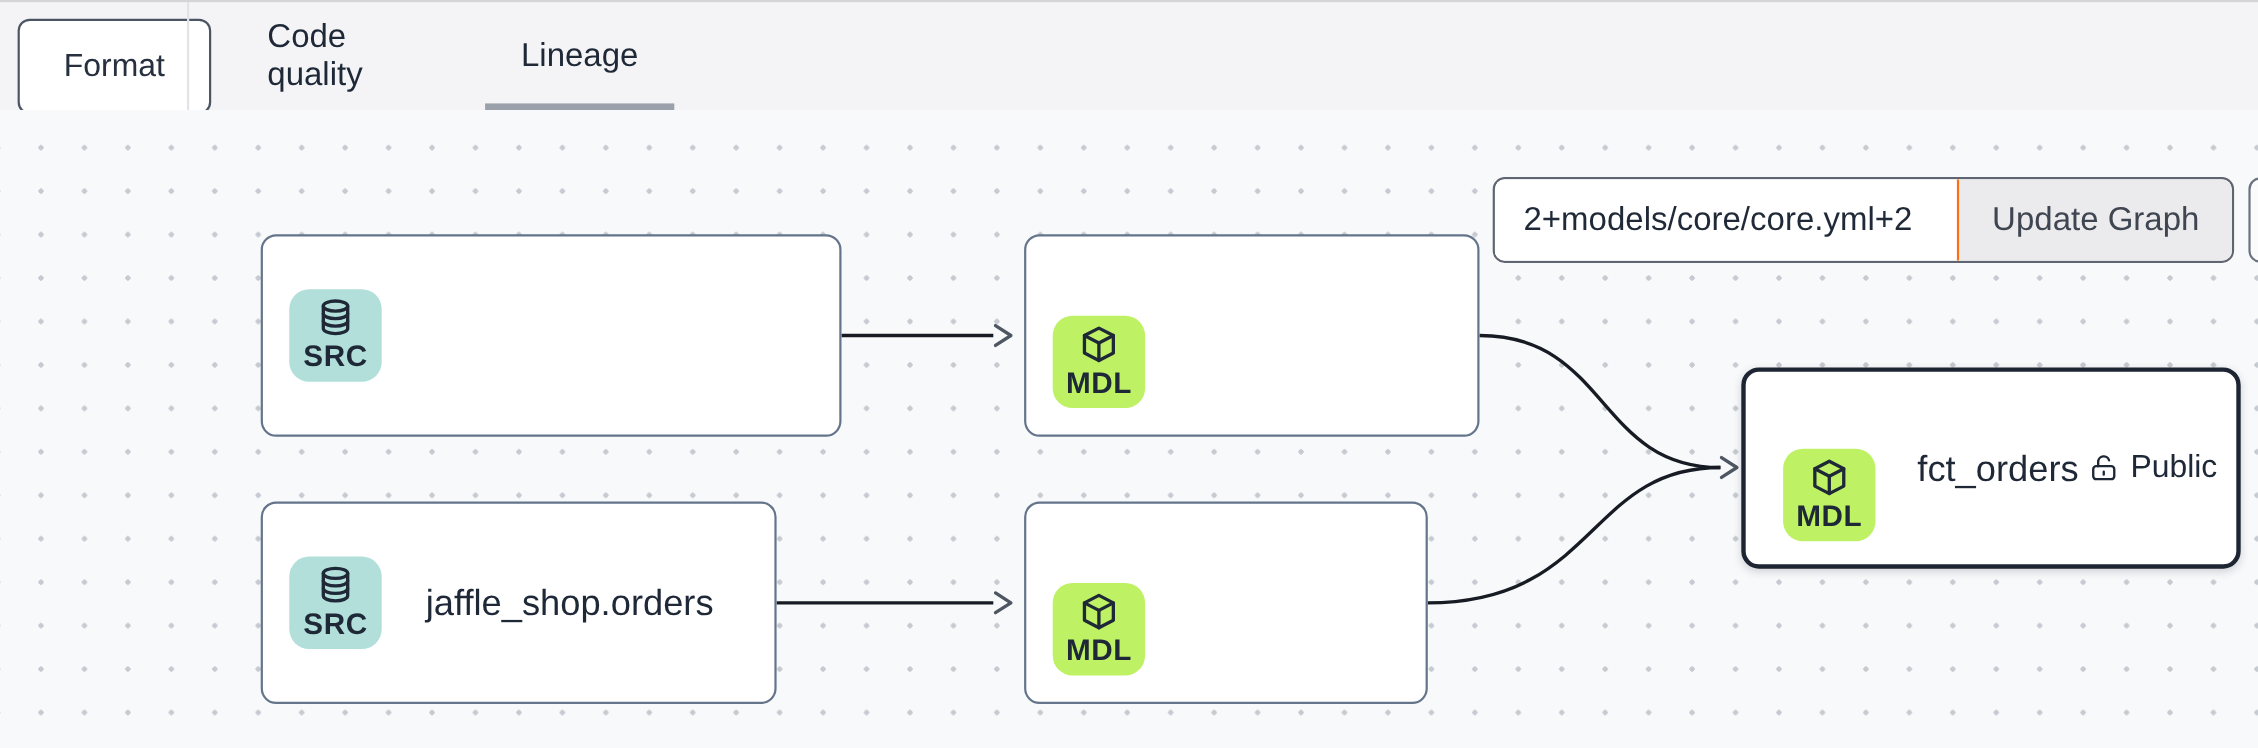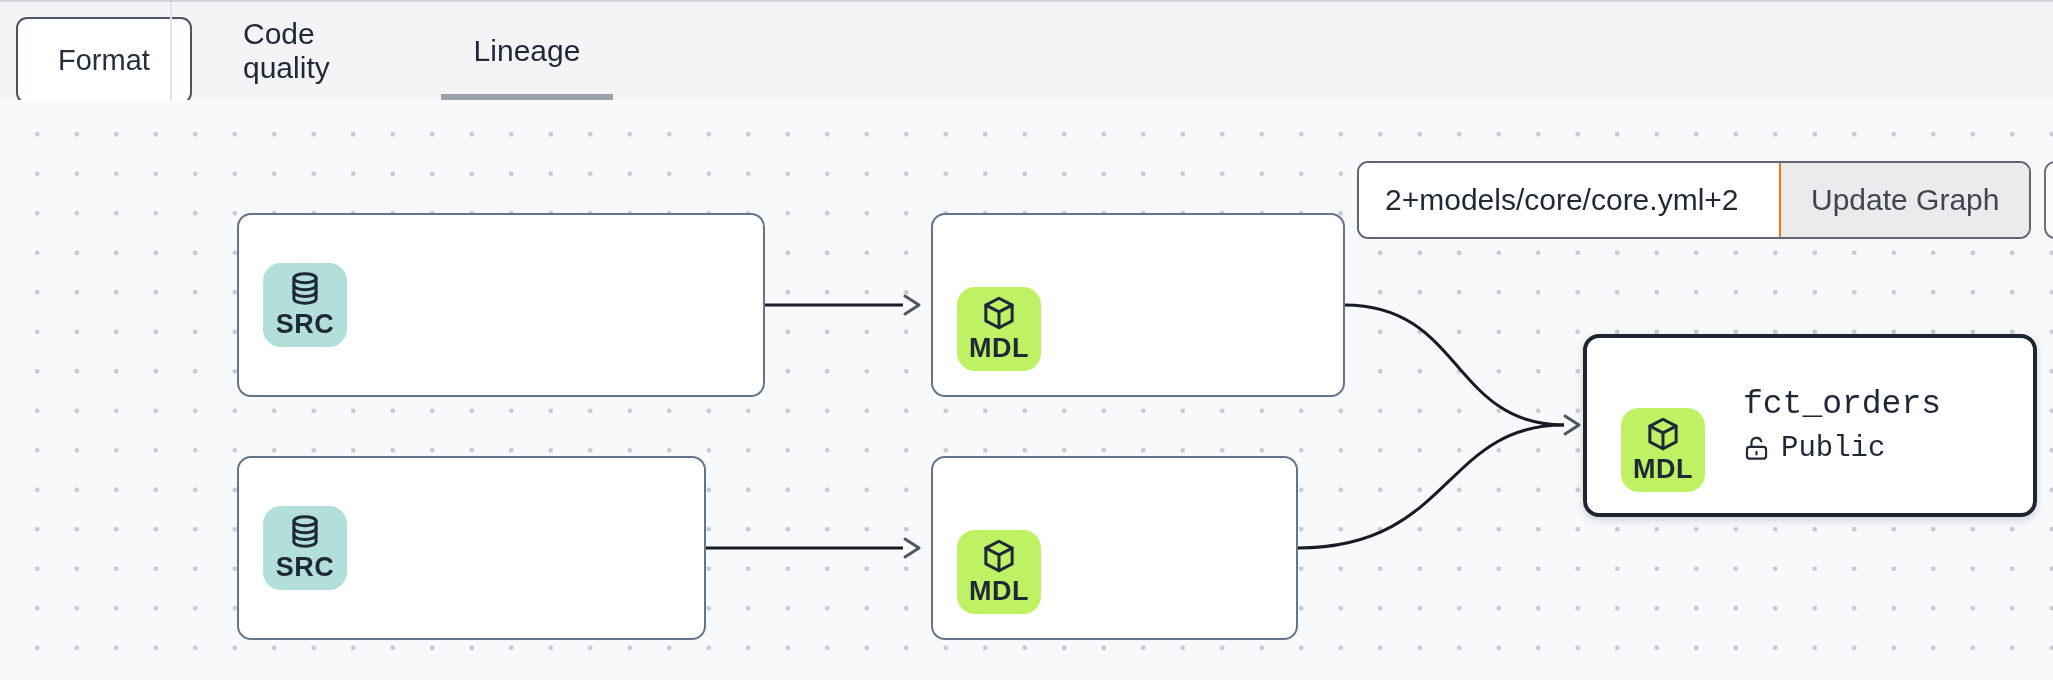--- a/index.html
+++ b/index.html
@@ -78,21 +78,21 @@
   .type-tile {
     flex:0 0 auto;
     width:84px; height:84px; border-radius:18px;
     display:flex; flex-direction:column; align-items:center; justify-content:center;
   }
   .tile-src { background:#b2dfda; }
   .tile-mdl { background:#bef264;margin-top:48px; }
   .type-tile svg { width:38px; height:38px; display:block; }
   .type-label { font-size:27px; font-weight:600; color:#1e2837; margin-top:1px; letter-spacing:.5px; }
 
-  .fct-text { display:flex; flex-direction:column; gap:9px;font-family:Liberation Mono, monospace; }
+  .fct-text { display:flex; flex-direction:row; gap:9px; }
   .access-row { display:flex; align-items:center; gap:11px; font-size:29px; color:#1e2837;text-align:center; }
   .access-row svg { width:27px; height:27px; display:block; }
 
   
   .controls {
     position:absolute; left:1357px; top:61px; height:78px;
     display:flex;
     border:2px solid #5f6672;
     border-radius:11px;
     overflow:hidden;
@@ -182,20 +182,21 @@
   <div class="node node-orders">
     <div class="type-tile tile-src">
       <svg viewBox="0 0 24 24" fill="none" stroke="#1e2837" stroke-width="1.9" stroke-linecap="round">
         <ellipse cx="12" cy="5.2" rx="7" ry="2.9"></ellipse>
         <path d="M5 5.2v4.3c0 1.6 3.1 2.9 7 2.9s7-1.3 7-2.9V5.2"></path>
         <path d="M5 9.5v4.3c0 1.6 3.1 2.9 7 2.9s7-1.3 7-2.9V9.5"></path>
         <path d="M5 13.8v4.3c0 1.6 3.1 2.9 7 2.9s7-1.3 7-2.9v-4.3"></path>
       </svg>
       <div class="type-label">SRC</div>
     </div>
+    <div class="node-label">jaffle_shop.orders</div>
   </div>
 
   <div class="node node-stg-orders">
     <div class="type-tile tile-mdl">
       <svg viewBox="0 0 24 24" fill="none" stroke="#1e2837" stroke-width="1.9" stroke-linecap="round" stroke-linejoin="round">
         <path d="M12 2.7 20.3 7v10L12 21.3 3.7 17V7Z"></path>
         <path d="M3.7 7 12 11.3 20.3 7"></path>
         <path d="M12 11.3V21.3"></path>
       </svg>
       <div class="type-label">MDL</div>

